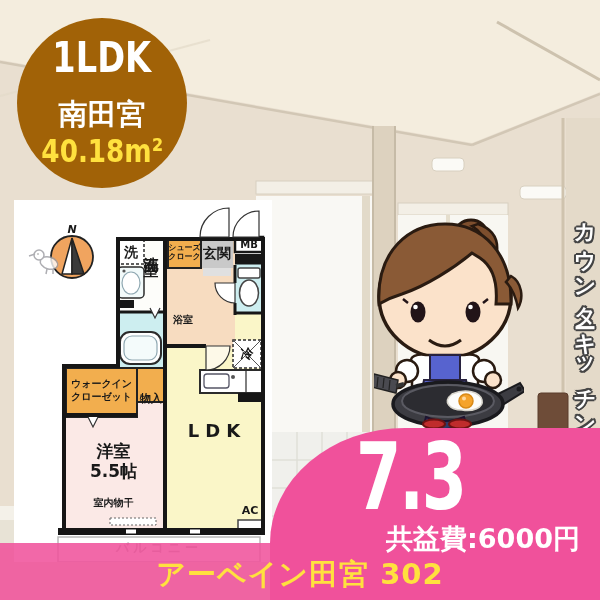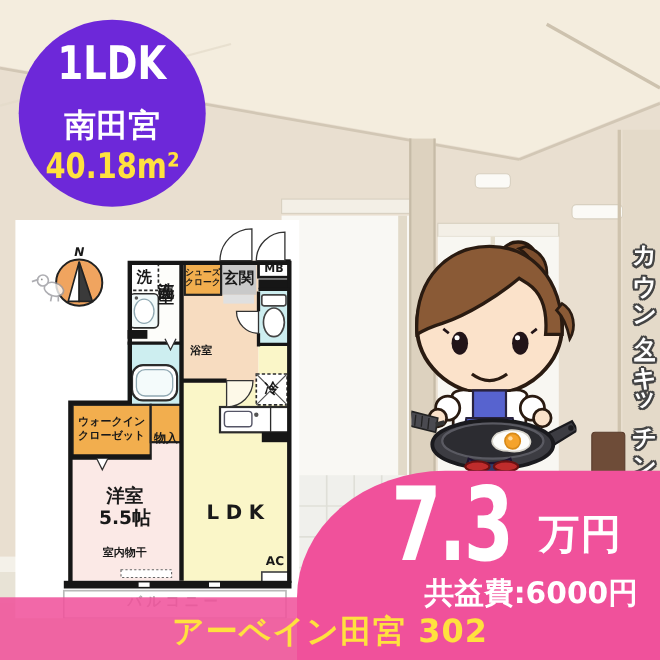--- a/index.html
+++ b/index.html
@@ -6,21 +6,21 @@
   .stage{position:relative;width:600px;height:600px;overflow:hidden;
          font-family:"DejaVu Sans","Liberation Sans",sans-serif;}
   .stage *{box-sizing:border-box;}
   svg{display:block;}
 
   
   .bg{position:absolute;left:0;top:0;z-index:0;}
 
   
   .badge{position:absolute;left:17px;top:18px;width:170px;height:170px;border-radius:50%;
-         background:#6d28d9;z-index:3;display:flex;flex-direction:column;align-items:center;
+         background:#a16207;z-index:3;display:flex;flex-direction:column;align-items:center;
          justify-content:center;text-align:center;}
   .badge-type{font-size:42px;font-weight:800;color:#fff;letter-spacing:0;
               transform:scaleX(.8);line-height:1.0;}
   .badge-loc{font-size:29px;font-weight:bold;color:#fff;margin-top:20px;line-height:1.1;}
   .badge-area{font-size:32px;font-weight:800;color:#ffe13e;margin-top:4px;
               transform:scaleX(.82);line-height:1.05;}
 
   
   .panel{position:absolute;left:14px;top:200px;width:258px;height:362px;background:#fff;z-index:2;}
   .pl{position:absolute;color:#191919;font-weight:bold;text-align:center;line-height:1.12;
@@ -178,21 +178,21 @@
     <div class="pl" style="left:154px;top:53px;width:33px;font-size:8px;">クローク</div>
     <div class="pl" style="left:187px;top:46px;width:32px;font-size:14px;">玄関</div>
     <div class="pl" style="left:221px;top:39px;width:28px;font-size:10px;">MB</div>
     <div class="pl" style="left:112px;top:114px;width:49px;font-size:10px;padding-left:47px;">浴室</div>
     <div class="pl" style="left:219px;top:147px;width:28px;font-size:13px;">冷</div>
     <div class="pl" style="left:52px;top:178px;width:71px;font-size:10px;">ウォークイン</div>
     <div class="pl" style="left:52px;top:191px;width:71px;font-size:10px;">クローゼット</div>
     <div class="pl" style="left:123px;top:193px;width:28px;font-size:11px;">物入</div>
     <div class="pl" style="left:48px;top:242px;width:103px;font-size:17px;">洋室</div>
     <div class="pl" style="left:48px;top:262px;width:103px;font-size:17px;">5.5帖</div>
-    <div class="pl" style="left:151px;top:221px;width:98px;font-size:18px;letter-spacing:6px;padding-left:6px;margin-top:36px;">LDK</div>
+    <div class="pl" style="left:151px;top:221px;width:98px;font-size:18px;letter-spacing:6px;padding-left:6px;">LDK</div>
     <div class="pl" style="left:48px;top:297px;width:103px;font-size:10px;">室内物干</div>
     <div class="pl" style="left:222px;top:305px;width:28px;font-size:11px;">AC</div>
     <div class="pl pl-gray" style="left:44px;top:341px;width:202px;font-size:13px;letter-spacing:4px;">バルコニー</div>
   </div>
 
   <svg class="mascot" viewBox="0 0 150 222">
 
     <ellipse cx="97" cy="26" rx="16" ry="14" fill="#7d4e2d" stroke="#28190f" stroke-width="3"></ellipse>
     <path d="M104,16 Q128,24 122,50 Q118,62 106,60 Q117,50 112,36 Q108,24 98,18 Z" fill="#7d4e2d" stroke="#28190f" stroke-width="2.5"></path>
 
@@ -244,20 +244,19 @@
   </svg>
 
   <div class="caption-v">カウンターキッチン</div>
 
   <div class="band"></div>
   <div class="wave"></div>
 
   <div class="price">
     <div class="price-row">
       <span class="rent">7.3</span>
-      <span class="rent-unit">万円</span>
     </div>
     <div class="fee">共益費:6000円</div>
   </div>
 
   <div class="footer">アーベイン田宮 302</div>
 
 </div>
 
 </body></html>

